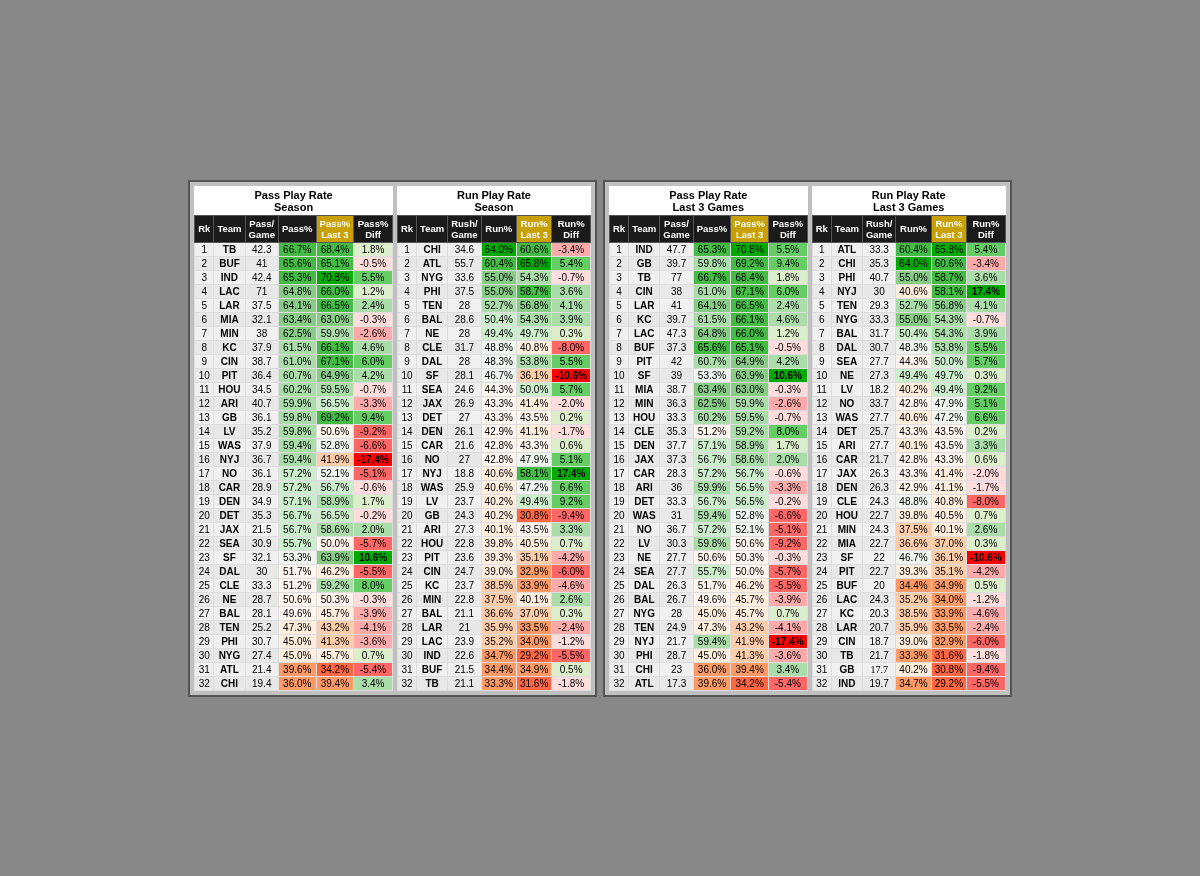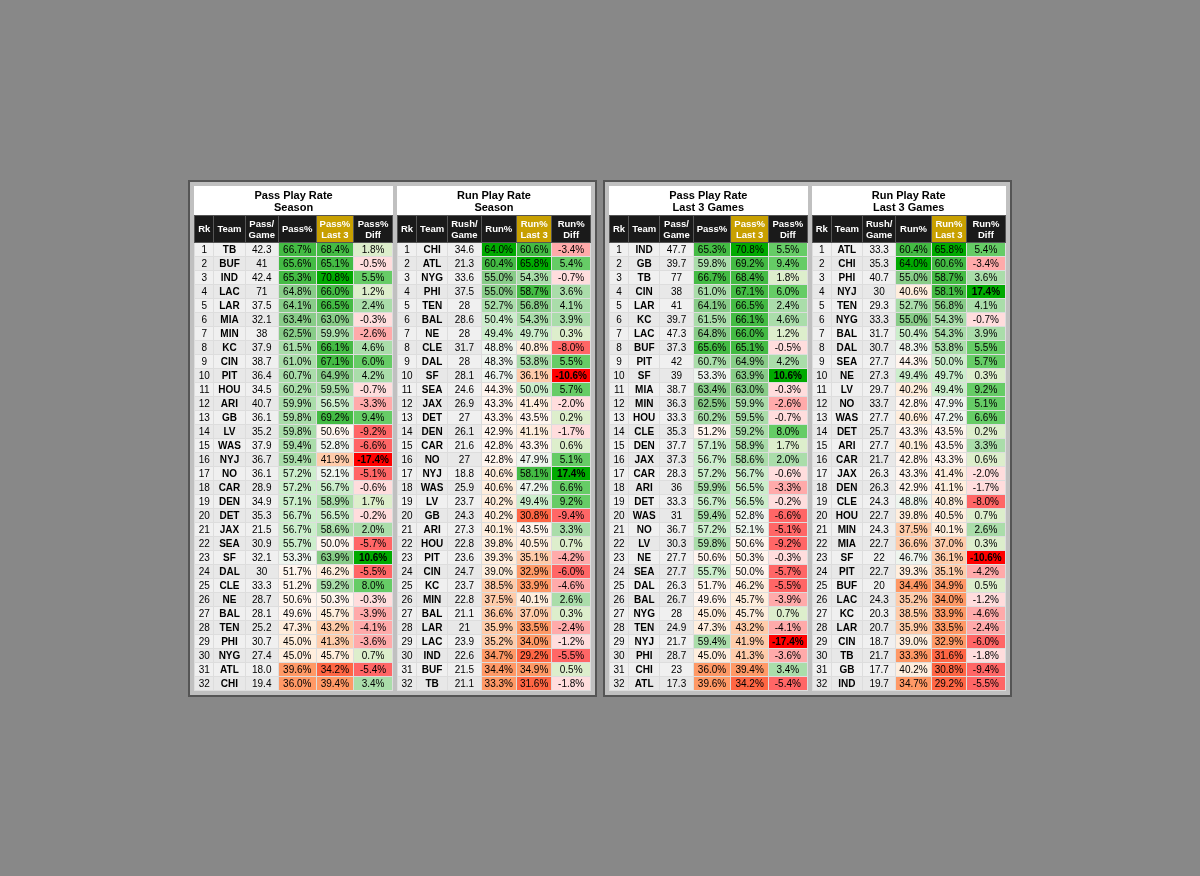--- a/index.html
+++ b/index.html
@@ -297,21 +297,21 @@
               <td style="padding: 1px 3px; text-align: center; border: 1px solid rgb(221, 221, 221); white-space: nowrap; font-size: 10px; background: rgb(232, 232, 232);">30</td>
               <td style="padding: 1px 3px; text-align: center; border: 1px solid rgb(221, 221, 221); white-space: nowrap; font-size: 10px; background: rgb(232, 232, 232); font-weight: bold;">NYG</td>
               <td style="padding: 1px 3px; text-align: center; border: 1px solid rgb(221, 221, 221); white-space: nowrap; font-size: 10px; background: rgb(232, 232, 232);">27.4</td>
               <td style="padding: 1px 3px; text-align: center; border: 1px solid rgb(221, 221, 221); white-space: nowrap; font-size: 10px; background: rgb(255, 238, 221);">45.0%</td>
               <td style="padding: 1px 3px; text-align: center; border: 1px solid rgb(221, 221, 221); white-space: nowrap; font-size: 10px; background: rgb(255, 238, 221);">45.7%</td>
               <td style="padding: 1px 3px; text-align: center; border: 1px solid rgb(221, 221, 221); white-space: nowrap; font-size: 10px; background: rgb(221, 238, 204);">0.7%</td>
             </tr>
             <tr>
               <td style="padding: 1px 3px; text-align: center; border: 1px solid rgb(221, 221, 221); white-space: nowrap; font-size: 10px; background: rgb(240, 240, 240);">31</td>
               <td style="padding: 1px 3px; text-align: center; border: 1px solid rgb(221, 221, 221); white-space: nowrap; font-size: 10px; background: rgb(240, 240, 240); font-weight: bold;">ATL</td>
-              <td style="padding: 1px 3px; text-align: center; border: 1px solid rgb(221, 221, 221); white-space: nowrap; font-size: 10px; background: rgb(240, 240, 240);">18.0</td>
+              <td style="padding: 1px 3px; text-align: center; border: 1px solid rgb(221, 221, 221); white-space: nowrap; font-size: 10px; background: rgb(240, 240, 240);">21.4</td>
               <td style="padding: 1px 3px; text-align: center; border: 1px solid rgb(221, 221, 221); white-space: nowrap; font-size: 10px; background: rgb(255, 153, 102);">39.6%</td>
               <td style="padding: 1px 3px; text-align: center; border: 1px solid rgb(221, 221, 221); white-space: nowrap; font-size: 10px; background: rgb(255, 102, 68);">34.2%</td>
               <td style="padding: 1px 3px; text-align: center; border: 1px solid rgb(221, 221, 221); white-space: nowrap; font-size: 10px; background: rgb(255, 102, 102);">-5.4%</td>
             </tr>
             <tr>
               <td style="padding: 1px 3px; text-align: center; border: 1px solid rgb(221, 221, 221); white-space: nowrap; font-size: 10px; background: rgb(232, 232, 232);">32</td>
               <td style="padding: 1px 3px; text-align: center; border: 1px solid rgb(221, 221, 221); white-space: nowrap; font-size: 10px; background: rgb(232, 232, 232); font-weight: bold;">CHI</td>
               <td style="padding: 1px 3px; text-align: center; border: 1px solid rgb(221, 221, 221); white-space: nowrap; font-size: 10px; background: rgb(232, 232, 232);">19.4</td>
               <td style="padding: 1px 3px; text-align: center; border: 1px solid rgb(221, 221, 221); white-space: nowrap; font-size: 10px; background: rgb(255, 153, 102);">36.0%</td>
               <td style="padding: 1px 3px; text-align: center; border: 1px solid rgb(221, 221, 221); white-space: nowrap; font-size: 10px; background: rgb(255, 153, 102);">39.4%</td>
@@ -342,21 +342,21 @@
               <td style="padding: 1px 3px; text-align: center; border: 1px solid rgb(221, 221, 221); white-space: nowrap; font-size: 10px; background: rgb(240, 240, 240);">1</td>
               <td style="padding: 1px 3px; text-align: center; border: 1px solid rgb(221, 221, 221); white-space: nowrap; font-size: 10px; background: rgb(240, 240, 240); font-weight: bold;">CHI</td>
               <td style="padding: 1px 3px; text-align: center; border: 1px solid rgb(221, 221, 221); white-space: nowrap; font-size: 10px; background: rgb(240, 240, 240);">34.6</td>
               <td style="padding: 1px 3px; text-align: center; border: 1px solid rgb(221, 221, 221); white-space: nowrap; font-size: 10px; background: rgb(0, 170, 0);">64.0%</td>
               <td style="padding: 1px 3px; text-align: center; border: 1px solid rgb(221, 221, 221); white-space: nowrap; font-size: 10px; background: rgb(68, 187, 68);">60.6%</td>
               <td style="padding: 1px 3px; text-align: center; border: 1px solid rgb(221, 221, 221); white-space: nowrap; font-size: 10px; background: rgb(255, 170, 170);">-3.4%</td>
             </tr>
             <tr>
               <td style="padding: 1px 3px; text-align: center; border: 1px solid rgb(221, 221, 221); white-space: nowrap; font-size: 10px; background: rgb(232, 232, 232);">2</td>
               <td style="padding: 1px 3px; text-align: center; border: 1px solid rgb(221, 221, 221); white-space: nowrap; font-size: 10px; background: rgb(232, 232, 232); font-weight: bold;">ATL</td>
-              <td style="padding: 1px 3px; text-align: center; border: 1px solid rgb(221, 221, 221); white-space: nowrap; font-size: 10px; background: rgb(232, 232, 232);">21.3</td>
+              <td style="padding: 1px 3px; text-align: center; border: 1px solid rgb(221, 221, 221); white-space: nowrap; font-size: 10px; background: rgb(232, 232, 232);">55.7</td>
               <td style="padding: 1px 3px; text-align: center; border: 1px solid rgb(221, 221, 221); white-space: nowrap; font-size: 10px; background: rgb(68, 187, 68);">60.4%</td>
               <td style="padding: 1px 3px; text-align: center; border: 1px solid rgb(221, 221, 221); white-space: nowrap; font-size: 10px; background: rgb(0, 170, 0);">65.8%</td>
               <td style="padding: 1px 3px; text-align: center; border: 1px solid rgb(221, 221, 221); white-space: nowrap; font-size: 10px; background: rgb(102, 204, 102);">5.4%</td>
             </tr>
             <tr>
               <td style="padding: 1px 3px; text-align: center; border: 1px solid rgb(221, 221, 221); white-space: nowrap; font-size: 10px; background: rgb(240, 240, 240);">3</td>
               <td style="padding: 1px 3px; text-align: center; border: 1px solid rgb(221, 221, 221); white-space: nowrap; font-size: 10px; background: rgb(240, 240, 240); font-weight: bold;">NYG</td>
               <td style="padding: 1px 3px; text-align: center; border: 1px solid rgb(221, 221, 221); white-space: nowrap; font-size: 10px; background: rgb(240, 240, 240);">33.6</td>
               <td style="padding: 1px 3px; text-align: center; border: 1px solid rgb(221, 221, 221); white-space: nowrap; font-size: 10px; background: rgb(136, 204, 136);">55.0%</td>
               <td style="padding: 1px 3px; text-align: center; border: 1px solid rgb(221, 221, 221); white-space: nowrap; font-size: 10px; background: rgb(170, 221, 170);">54.3%</td>
@@ -970,21 +970,21 @@
               <td style="padding: 1px 3px; text-align: center; border: 1px solid rgb(221, 221, 221); white-space: nowrap; font-size: 10px; background: rgb(232, 232, 232);">10</td>
               <td style="padding: 1px 3px; text-align: center; border: 1px solid rgb(221, 221, 221); white-space: nowrap; font-size: 10px; background: rgb(232, 232, 232); font-weight: bold;">NE</td>
               <td style="padding: 1px 3px; text-align: center; border: 1px solid rgb(221, 221, 221); white-space: nowrap; font-size: 10px; background: rgb(232, 232, 232);">27.3</td>
               <td style="padding: 1px 3px; text-align: center; border: 1px solid rgb(221, 221, 221); white-space: nowrap; font-size: 10px; background: rgb(204, 238, 204);">49.4%</td>
               <td style="padding: 1px 3px; text-align: center; border: 1px solid rgb(221, 221, 221); white-space: nowrap; font-size: 10px; background: rgb(204, 238, 204);">49.7%</td>
               <td style="padding: 1px 3px; text-align: center; border: 1px solid rgb(221, 221, 221); white-space: nowrap; font-size: 10px; background: rgb(221, 238, 204);">0.3%</td>
             </tr>
             <tr>
               <td style="padding: 1px 3px; text-align: center; border: 1px solid rgb(221, 221, 221); white-space: nowrap; font-size: 10px; background: rgb(240, 240, 240);">11</td>
               <td style="padding: 1px 3px; text-align: center; border: 1px solid rgb(221, 221, 221); white-space: nowrap; font-size: 10px; background: rgb(240, 240, 240); font-weight: bold;">LV</td>
-              <td style="padding: 1px 3px; text-align: center; border: 1px solid rgb(221, 221, 221); white-space: nowrap; font-size: 10px; background: rgb(240, 240, 240);">29.7</td>
+              <td style="padding: 1px 3px; text-align: center; border: 1px solid rgb(221, 221, 221); white-space: nowrap; font-size: 10px; background: rgb(240, 240, 240);">18.2</td>
               <td style="padding: 1px 3px; text-align: center; border: 1px solid rgb(221, 221, 221); white-space: nowrap; font-size: 10px; background: rgb(255, 238, 221);">40.2%</td>
               <td style="padding: 1px 3px; text-align: center; border: 1px solid rgb(221, 221, 221); white-space: nowrap; font-size: 10px; background: rgb(204, 238, 204);">49.4%</td>
               <td style="padding: 1px 3px; text-align: center; border: 1px solid rgb(221, 221, 221); white-space: nowrap; font-size: 10px; background: rgb(102, 204, 102);">9.2%</td>
             </tr>
             <tr>
               <td style="padding: 1px 3px; text-align: center; border: 1px solid rgb(221, 221, 221); white-space: nowrap; font-size: 10px; background: rgb(232, 232, 232);">12</td>
               <td style="padding: 1px 3px; text-align: center; border: 1px solid rgb(221, 221, 221); white-space: nowrap; font-size: 10px; background: rgb(232, 232, 232); font-weight: bold;">NO</td>
               <td style="padding: 1px 3px; text-align: center; border: 1px solid rgb(221, 221, 221); white-space: nowrap; font-size: 10px; background: rgb(232, 232, 232);">33.7</td>
               <td style="padding: 1px 3px; text-align: center; border: 1px solid rgb(221, 221, 221); white-space: nowrap; font-size: 10px; background: rgb(255, 245, 238);">42.8%</td>
               <td style="padding: 1px 3px; text-align: center; border: 1px solid rgb(221, 221, 221); white-space: nowrap; font-size: 10px; background: rgb(238, 245, 238);">47.9%</td>
@@ -1130,21 +1130,21 @@
               <td style="padding: 1px 3px; text-align: center; border: 1px solid rgb(221, 221, 221); white-space: nowrap; font-size: 10px; background: rgb(232, 232, 232);">30</td>
               <td style="padding: 1px 3px; text-align: center; border: 1px solid rgb(221, 221, 221); white-space: nowrap; font-size: 10px; background: rgb(232, 232, 232); font-weight: bold;">TB</td>
               <td style="padding: 1px 3px; text-align: center; border: 1px solid rgb(221, 221, 221); white-space: nowrap; font-size: 10px; background: rgb(232, 232, 232);">21.7</td>
               <td style="padding: 1px 3px; text-align: center; border: 1px solid rgb(221, 221, 221); white-space: nowrap; font-size: 10px; background: rgb(255, 153, 102);">33.3%</td>
               <td style="padding: 1px 3px; text-align: center; border: 1px solid rgb(221, 221, 221); white-space: nowrap; font-size: 10px; background: rgb(255, 102, 68);">31.6%</td>
               <td style="padding: 1px 3px; text-align: center; border: 1px solid rgb(221, 221, 221); white-space: nowrap; font-size: 10px; background: rgb(255, 221, 221);">-1.8%</td>
             </tr>
             <tr>
               <td style="padding: 1px 3px; text-align: center; border: 1px solid rgb(221, 221, 221); white-space: nowrap; font-size: 10px; background: rgb(240, 240, 240);">31</td>
               <td style="padding: 1px 3px; text-align: center; border: 1px solid rgb(221, 221, 221); white-space: nowrap; font-size: 10px; background: rgb(240, 240, 240); font-weight: bold;">GB</td>
-              <td style="padding: 1px 3px; text-align: center; border: 1px solid rgb(221, 221, 221); white-space: nowrap; font-size: 10px; background: rgb(240, 240, 240);">17.7</td>
+              <td style="padding: 1px 3px; text-align: center; border: 1px solid rgb(221, 221, 221); white-space: nowrap; font-size: 10px; background: rgb(240, 240, 240); font-family: Liberation Serif, serif;">17.7</td>
               <td style="padding: 1px 3px; text-align: center; border: 1px solid rgb(221, 221, 221); white-space: nowrap; font-size: 10px; background: rgb(255, 238, 221);">40.2%</td>
               <td style="padding: 1px 3px; text-align: center; border: 1px solid rgb(221, 221, 221); white-space: nowrap; font-size: 10px; background: rgb(255, 102, 68);">30.8%</td>
               <td style="padding: 1px 3px; text-align: center; border: 1px solid rgb(221, 221, 221); white-space: nowrap; font-size: 10px; background: rgb(255, 102, 102);">-9.4%</td>
             </tr>
             <tr>
               <td style="padding: 1px 3px; text-align: center; border: 1px solid rgb(221, 221, 221); white-space: nowrap; font-size: 10px; background: rgb(232, 232, 232);">32</td>
               <td style="padding: 1px 3px; text-align: center; border: 1px solid rgb(221, 221, 221); white-space: nowrap; font-size: 10px; background: rgb(232, 232, 232); font-weight: bold;">IND</td>
               <td style="padding: 1px 3px; text-align: center; border: 1px solid rgb(221, 221, 221); white-space: nowrap; font-size: 10px; background: rgb(232, 232, 232);">19.7</td>
               <td style="padding: 1px 3px; text-align: center; border: 1px solid rgb(221, 221, 221); white-space: nowrap; font-size: 10px; background: rgb(255, 153, 102);">34.7%</td>
               <td style="padding: 1px 3px; text-align: center; border: 1px solid rgb(221, 221, 221); white-space: nowrap; font-size: 10px; background: rgb(255, 102, 68);">29.2%</td>

